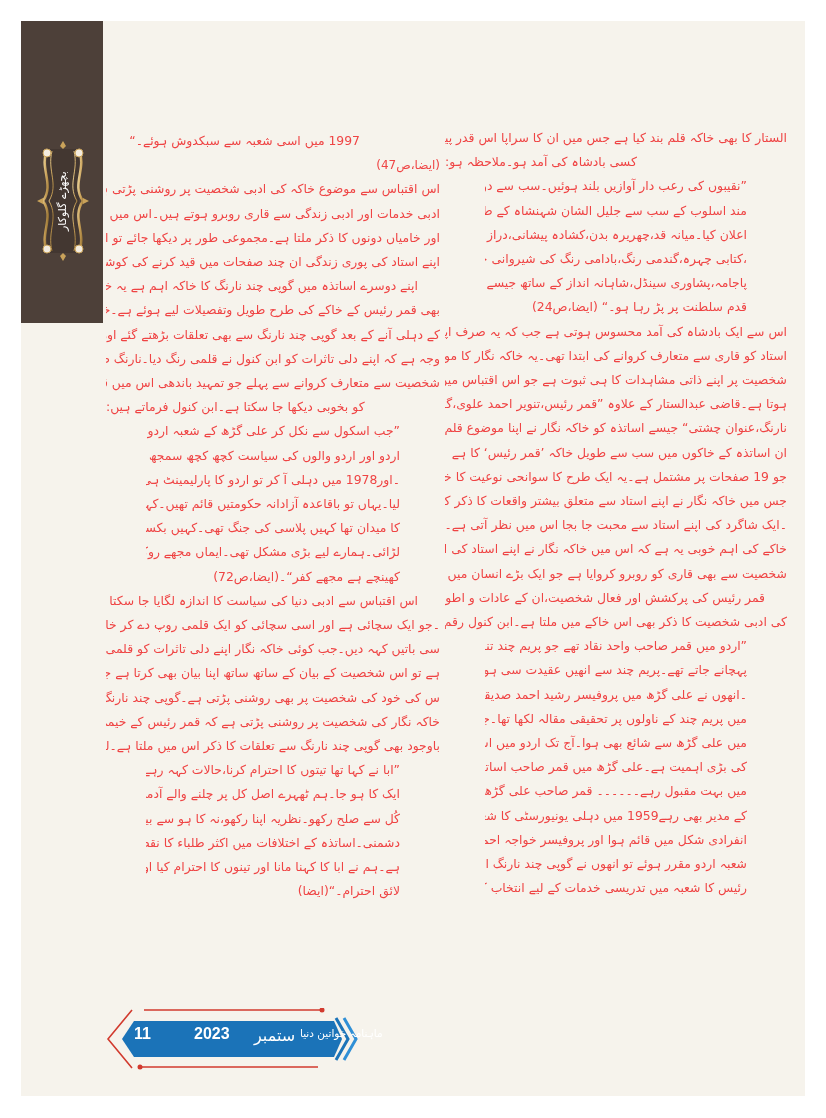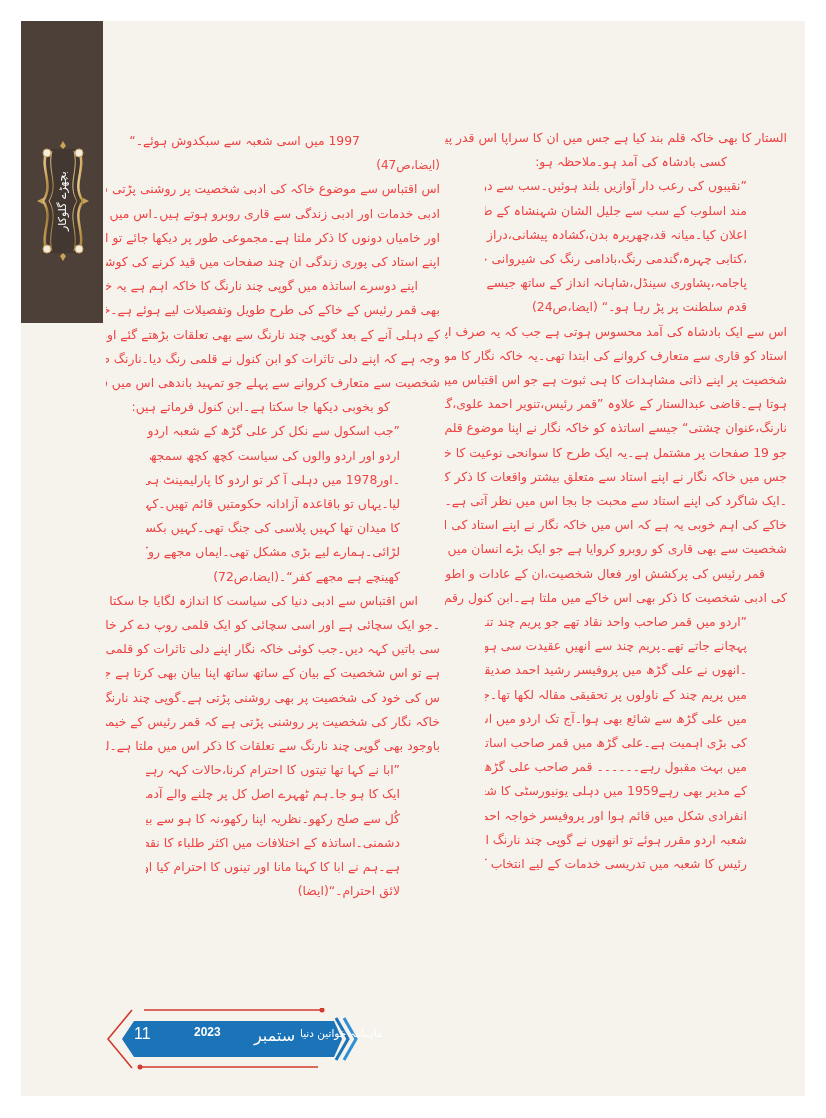--- a/index.html
+++ b/index.html
@@ -28,37 +28,37 @@
 
   .column {
     position: absolute; direction: rtl; text-align: justify;
     color: #ef4444; font-size: 12.4px; line-height: 24.2px;
     font-family: "DejaVu Sans", sans-serif;
   }
   .col-right { left: 445px; top: 126px; width: 342px; }
   .col-left  { left: 106px; top: 129px; width: 334px; }
 
   .line { display: block; white-space: nowrap; overflow: hidden; text-overflow: clip; }
-  .line.last { text-align: right; }
+  .line.last { text-align: left; }
   .para { display: block; }
   .para.indent .line:first-child { padding-right: 22px; }
   .quote { display: block; padding-right: 40px; padding-left: 40px; }
   .quote .line { text-align: justify; }
 
   .footer {
     position: absolute; left: 104px; top: 1008px; width: 260px; height: 62px;
   }
   .footer svg { position: absolute; left: 0; top: 0; }
   .footer-page {
     position: absolute; left: 30px; top: 17px; color: #fff;
-    font-family: "Liberation Sans", sans-serif; font-weight: normal; font-size: 16px;
+    font-family: "Liberation Sans", sans-serif; font-weight: bold; font-size: 16px;
   }
   .footer-year {
     position: absolute; left: 90px; top: 17px; color: #fff;
-    font-family: "Liberation Sans", sans-serif; font-weight: bold; font-size: 12px;
+    font-family: "Liberation Sans", sans-serif; font-weight: bold; font-size: 16px;
   }
   .footer-month {
     position: absolute; left: 150px; top: 18px; color: #fff; font-size: 16px; direction: rtl;
   }
   .footer-mag {
     position: absolute; left: 196px; top: 19px; color: #fff; font-size: 10.5px; direction: rtl; white-space: nowrap;
   }
 </style>
 </head>
 <body>
@@ -107,20 +107,21 @@
     <span class="line last">قدم سلطنت پر پڑ رہا ہو۔“ (ایضا،ص24)</span>
   </div>
   <div class="para">
     <span class="line">اس سے ایک بادشاہ کی آمد محسوس ہوتی ہے جب کہ یہ صرف اپنے</span>
     <span class="line">استاد کو قاری سے متعارف کروانے کی ابتدا تھی۔یہ خاکہ نگار کا موضوع</span>
     <span class="line">شخصیت پر اپنے ذاتی مشاہدات کا ہی ثبوت ہے جو اس اقتباس میں محسوس</span>
     <span class="line">ہوتا ہے۔قاضی عبدالستار کے علاوہ ”قمر رئیس،تنویر احمد علوی،گوپی چند</span>
     <span class="line last">نارنگ،عنوان چشتی“ جیسے اساتذہ کو خاکہ نگار نے اپنا موضوع قلم بنایا۔</span>
   </div>
   <div class="para">
+    <span class="line">ان اساتذہ کے خاکوں میں سب سے طویل خاکہ ’قمر رئیس‘ کا ہے</span>
     <span class="line">جو 19 صفحات پر مشتمل ہے۔یہ ایک طرح کا سوانحی نوعیت کا خاکہ ہے</span>
     <span class="line">جس میں خاکہ نگار نے اپنے استاد سے متعلق بیشتر واقعات کا ذکر کیا ہے</span>
     <span class="line">۔ایک شاگرد کی اپنے استاد سے محبت جا بجا اس میں نظر آتی ہے۔اس</span>
     <span class="line">خاکے کی اہم خوبی یہ ہے کہ اس میں خاکہ نگار نے اپنے استاد کی اس عام</span>
     <span class="line">شخصیت سے بھی قاری کو روبرو کروایا ہے جو ایک بڑے انسان میں چھپی</span>
   </div>
   <div class="para indent">
     <span class="line">قمر رئیس کی پرکشش اور فعال شخصیت،ان کے عادات و اطوار اور ان</span>
     <span class="line last">کی ادبی شخصیت کا ذکر بھی اس خاکے میں ملتا ہے۔ابن کنول رقم طراز ہیں :</span>
   </div>

